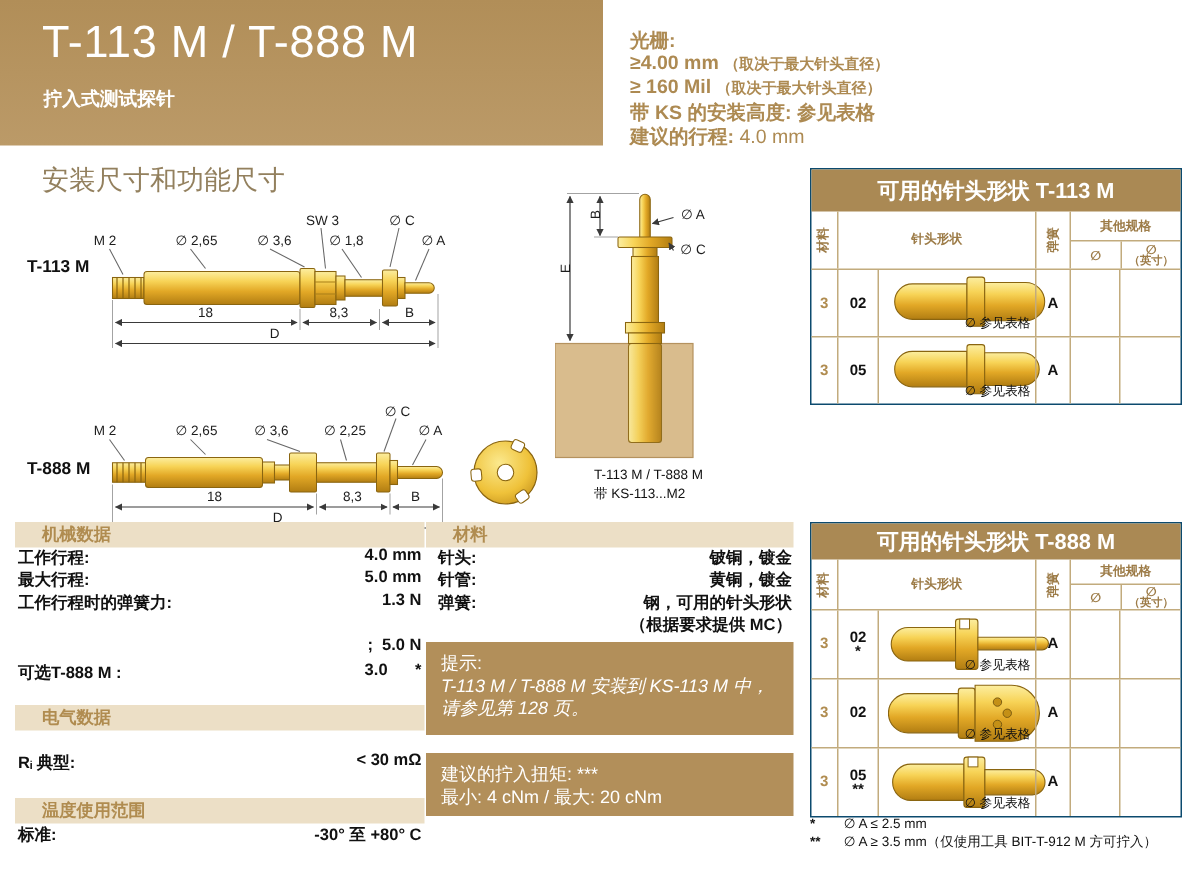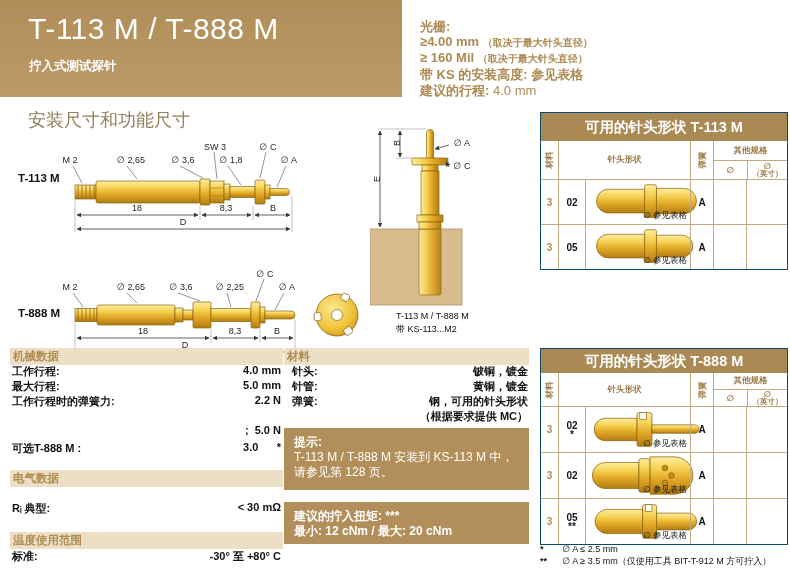--- a/index.html
+++ b/index.html
@@ -36,27 +36,27 @@
   .td{display:flex;align-items:center;justify-content:center;box-sizing:border-box;position:relative;}
   .mat{color:#b08c50;font-weight:bold;font-size:10px;}
   .code{color:#111;font-weight:bold;font-size:10px;flex-direction:column;line-height:9px;}
   .spring{color:#111;font-size:10px;font-weight:bold;}
   .tipnote{position:absolute;right:3px;bottom:2px;font-size:8.5px;color:#111;}
   .tipimg{position:absolute;left:6px;top:2px;}
   .fnote{position:absolute;font-size:9px;color:#111;white-space:nowrap;}
   .fnote .fm{display:inline-block;width:20px;font-weight:bold;}
   
   .secbar{position:absolute;background:#ecdfc6;color:#b08c50;font-weight:bold;font-size:11.5px;
-          padding:1px 0 1px 3px;box-sizing:border-box;}
+          padding:1px 0 1px 18px;box-sizing:border-box;}
   .drow{position:absolute;display:flex;justify-content:space-between;font-size:11px;font-weight:bold;color:#111;}
   .drow .m-val{white-space:pre;text-align:right;}
   
   .tanbox{position:absolute;background:#b28f5a;color:#fff;box-sizing:border-box;padding:7px 10px;}
-  .tanbox .bt1{font-size:12px;font-weight:bold;line-height:15px;}
-  .tanbox .bt2{font-size:12px;line-height:15px;}
+  .tanbox .bt1{font-size:12px;font-weight:normal;line-height:15px;}
+  .tanbox .bt2{font-size:12px;line-height:15px;font-style:italic;}
 </style>
 </head>
 <body>
 
 <svg width="0" height="0" style="position:absolute" aria-hidden="true">
   <defs>
     <linearGradient id="goldH" x1="0" y1="0" x2="0" y2="1">
       <stop offset="0%" stop-color="#fceea0"></stop>
         <stop offset="30%" stop-color="#f7d356"></stop>
       <stop offset="60%" stop-color="#e2a826"></stop>
@@ -422,21 +422,21 @@
   <div class="drow" style="left:12px;top:364px;width:269px">
       <span>工作行程:</span>
       <span class="m-val">4.0 mm</span>
     </div>
   <div class="drow" style="left:12px;top:379px;width:269px">
       <span>最大行程:</span>
       <span class="m-val">5.0 mm</span>
     </div>
   <div class="drow" style="left:12px;top:394px;width:269px">
       <span>工作行程时的弹簧力:</span>
-      <span class="m-val">2.2 N</span>
+      <span class="m-val">1.3 N</span>
     </div>
   <div class="drow" style="left:12px;top:424px;width:269px">
       <span></span>
       <span class="m-val">;  5.0 N</span>
     </div>
   <div class="drow" style="left:12px;top:441px;width:269px">
       <span>可选T-888 M :</span>
       <span class="m-val">3.0      *</span>
     </div>
 
@@ -470,16 +470,16 @@
       <span class="m-val">（根据要求提供 MC）</span>
     </div>
 
   <div class="tanbox" style="left:284px;top:428px;width:245px;height:62px">
     <div class="bt1">提示:</div>
     <div class="bt2">T-113 M / T-888 M 安装到 KS-113 M 中，请参见第 128 页。</div>
   </div>
 
   <div class="tanbox" style="left:284px;top:502px;width:245px;height:42px">
     <div class="bt1">建议的拧入扭矩: ***</div>
-    <div class="bt1">最小: 12 cNm / 最大: 20 cNm</div>
+    <div class="bt1">最小: 4 cNm / 最大: 20 cNm</div>
   </div>
 
 </div>
 
 </body></html>

